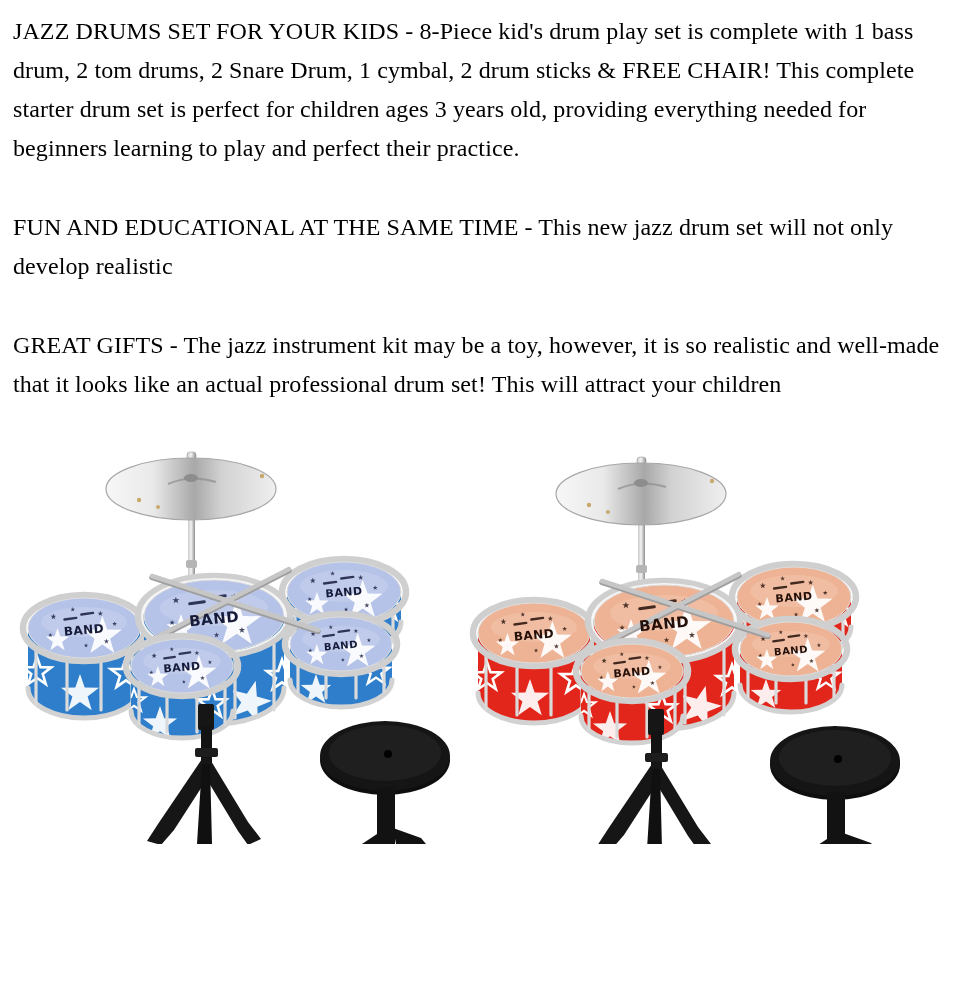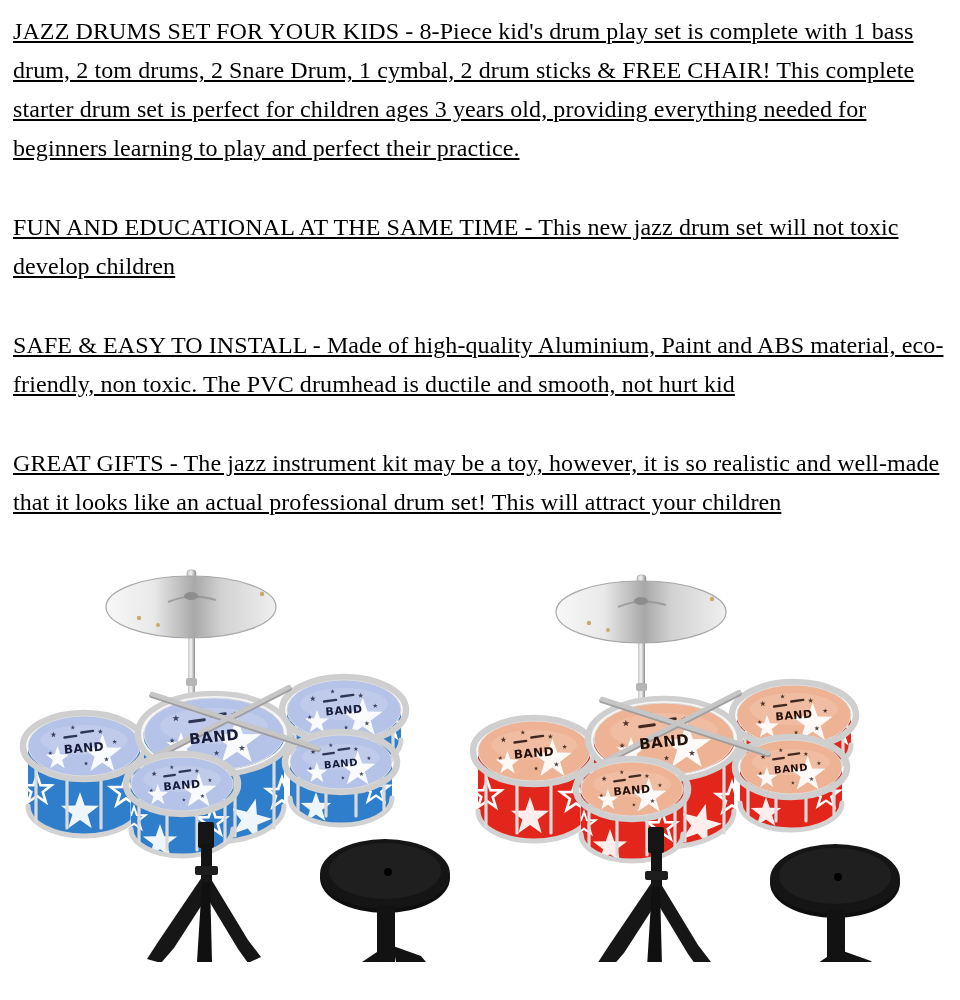--- a/index.html
+++ b/index.html
@@ -1,19 +1,19 @@
 <!DOCTYPE html>
 <html><head>
 <meta charset="utf-8">
 <title>Jazz Drums Set for Kids</title>
 <style>
   html,body{margin:0;padding:0;background:#ffffff;}
   body{width:960px;font-family:"Liberation Serif","DejaVu Serif",serif;color:#000;}
   .text-block{padding:12px 14px 0 13px;}
-  .text-block p{margin:0 0 40px 0;font-size:24px;line-height:39px;letter-spacing:0.1px;text-decoration:underline;}
+  .text-block p{margin:0 0 40px 0;font-size:24px;line-height:39px;letter-spacing:0.1px;}
   .text-block p:last-child{margin-bottom:0;}
   .images-row{display:flex;align-items:flex-start;}
   .images-row svg.product-svg{display:block;width:480px;height:440px;overflow:visible;
       --shell:#8a8a8a;--head:#dddddd;--label:#222222;}
   
   .drum-shell{fill:var(--shell);}
   .drum-head{fill:var(--head);stroke:#dcdcdc;stroke-width:1;}
   .rim-o{fill:none;stroke:#cfcfcf;stroke-width:6.5;}
   .rim-i{fill:none;stroke:#f5f5f5;stroke-width:1.8;}
   .rim-b{fill:none;stroke:#d2d2d2;stroke-width:5;stroke-linecap:round;}
@@ -233,22 +233,21 @@
         <polygon points="377,430 362,440 380,440" fill="#121212"></polygon>
       </g>
     </g>
   </defs>
 </svg>
 
 <main>
 
   <section class="text-block">
     <p>JAZZ DRUMS SET FOR YOUR KIDS - 8-Piece kid's drum play set is complete with 1 bass drum, 2 tom drums, 2 Snare Drum, 1 cymbal, 2 drum sticks &amp; FREE CHAIR! This complete starter drum set is perfect for children ages 3 years old, providing everything needed for beginners learning to play and perfect their practice.</p>
-    <p>FUN AND EDUCATIONAL AT THE SAME TIME - This new jazz drum set will not toxic develop children</p>
-    <p>SAFE &amp; EASY TO INSTALL - Made of high-quality Aluminium, Paint and ABS material, eco-friendly, non toxic. The PVC drumhead is ductile and smooth, not hurt kid</p>
+    <p>FUN AND EDUCATIONAL AT THE SAME TIME - This new jazz drum set will not only develop realistic</p>
     <p>GREAT GIFTS - The jazz instrument kit may be a toy, however, it is so realistic and well-made that it looks like an actual professional drum set! This will attract your children</p>
   </section>
 
   <section class="images-row">
 
     <svg class="product-svg" viewBox="0 0 480 440" xmlns="http://www.w3.org/2000/svg" style="--shell:#2e7ecb;--head:#b6c3e8;--label:#161b3a">
       <use href="#drumset"></use>
       <text class="band" x="214" y="220" font-size="15" transform="rotate(-6 214 214)">BAND</text>
       <text class="band" x="84" y="230" font-size="12" transform="rotate(-5 84 226)">BAND</text>
       <text class="band" x="344" y="192" font-size="11" transform="rotate(-5 344 188)">BAND</text>

